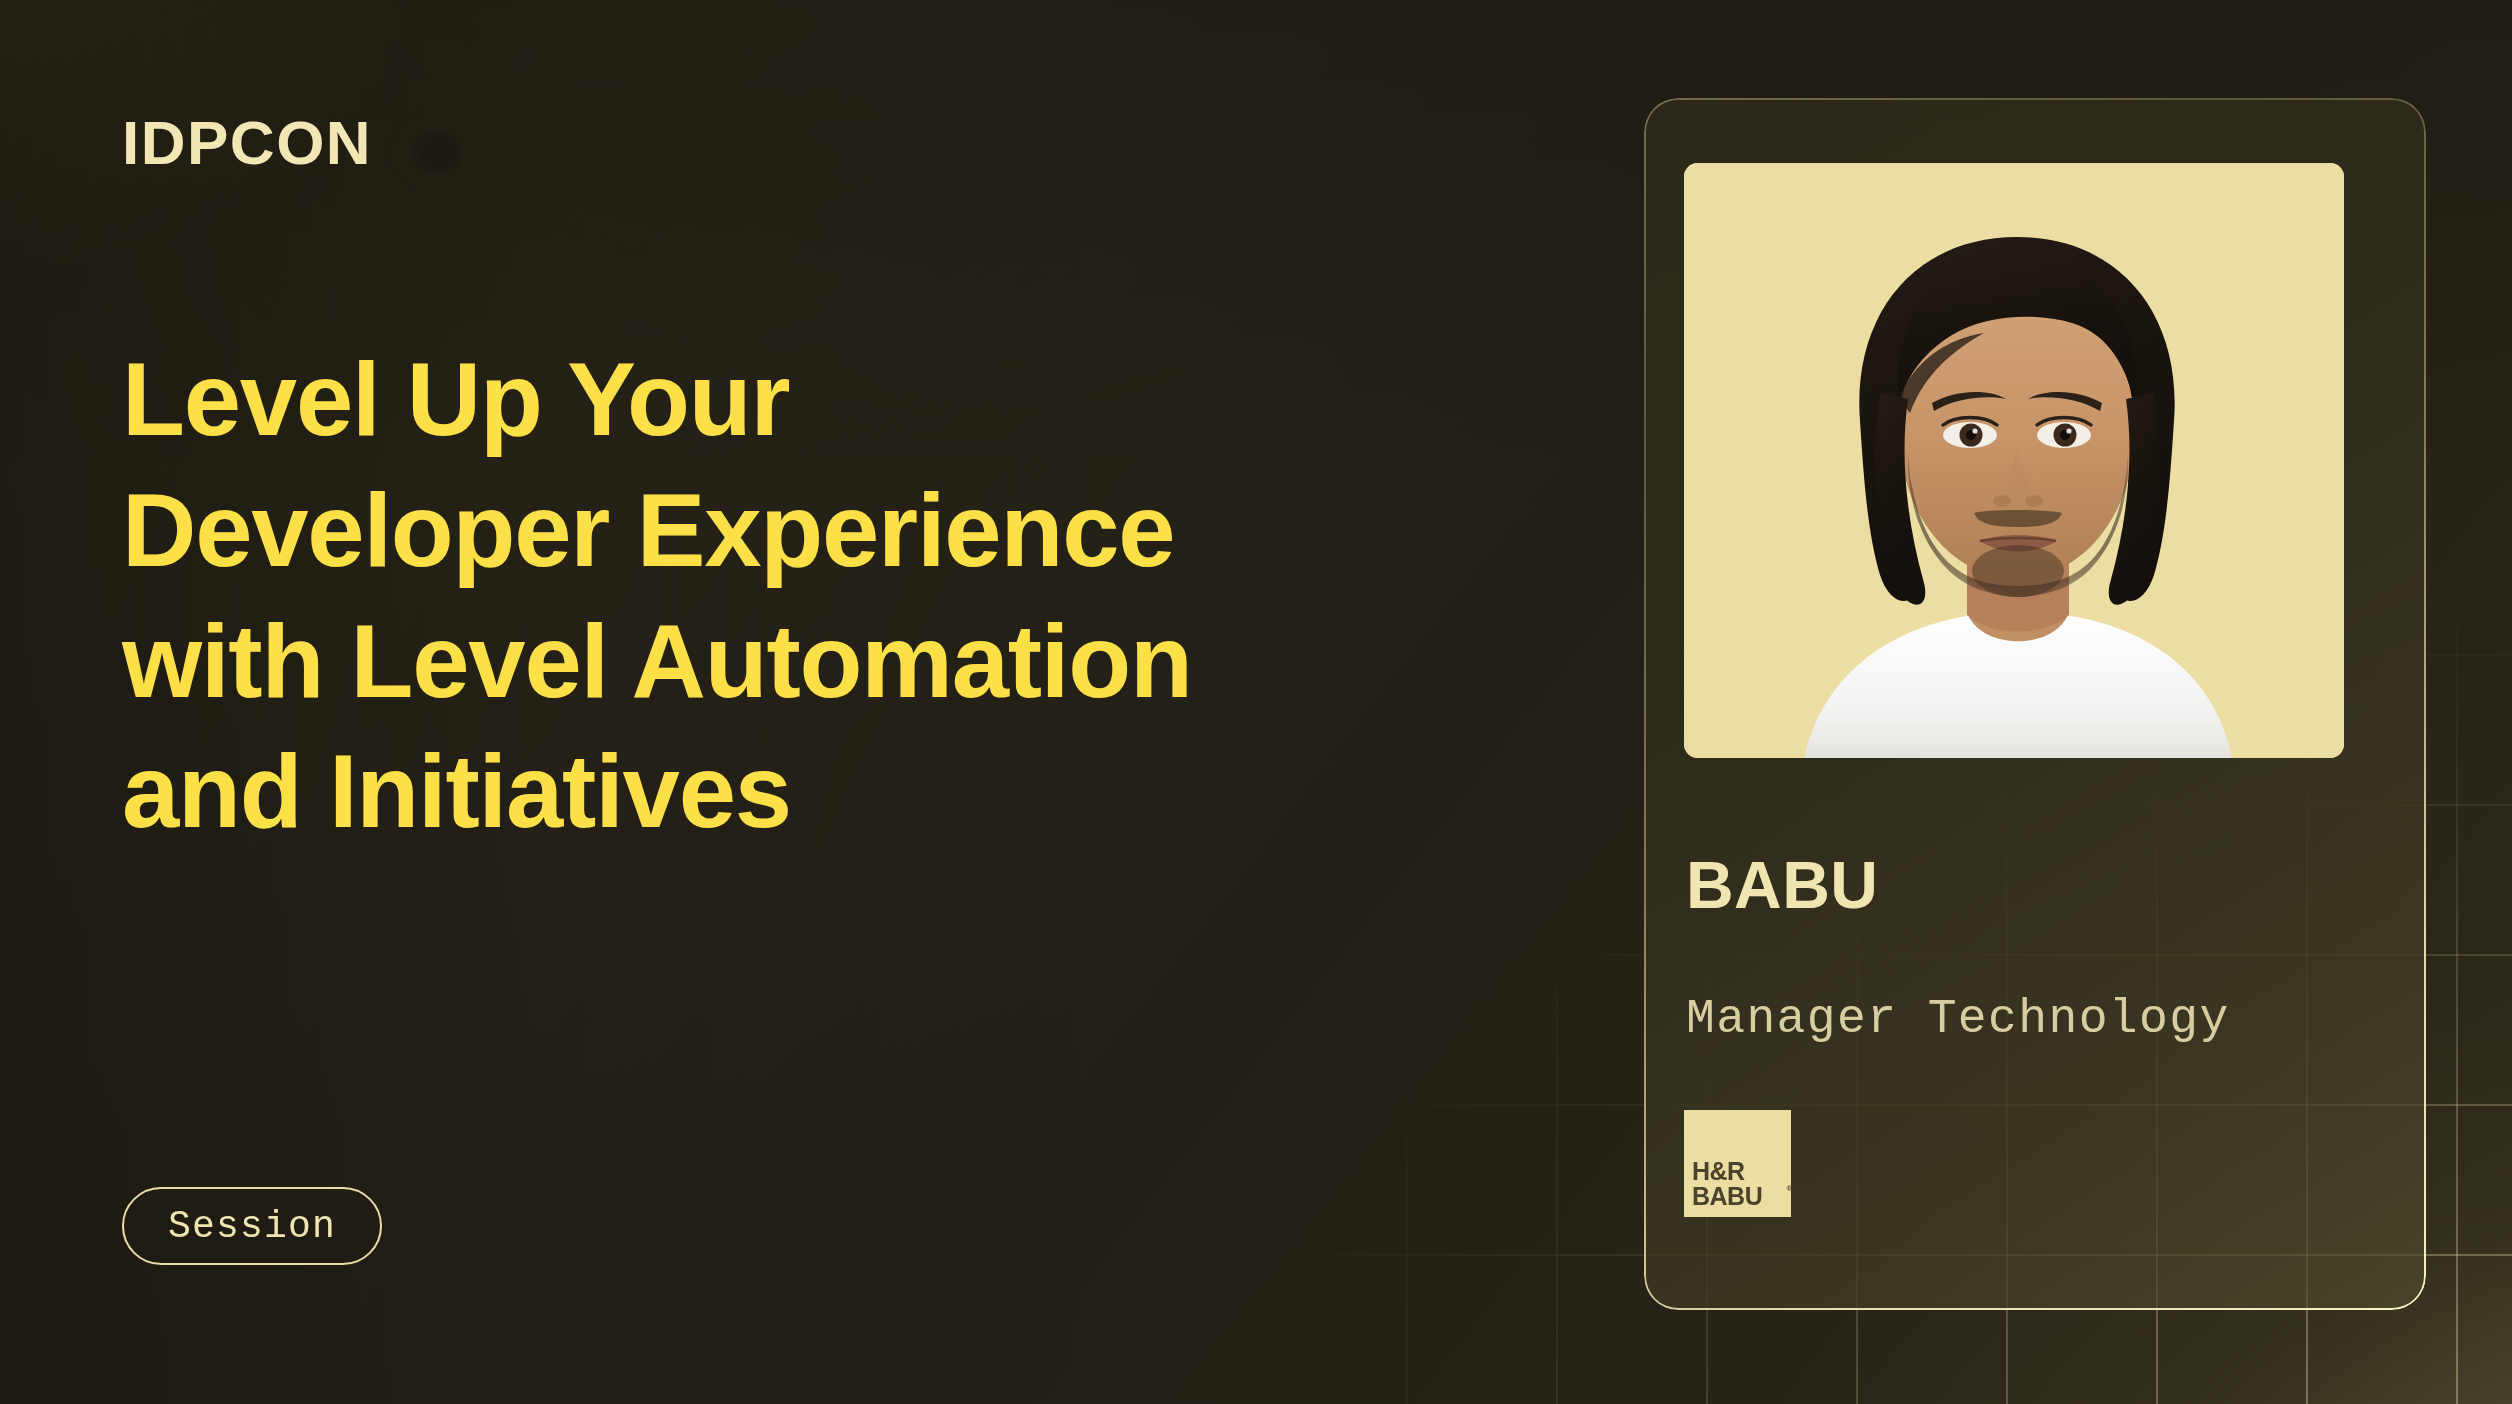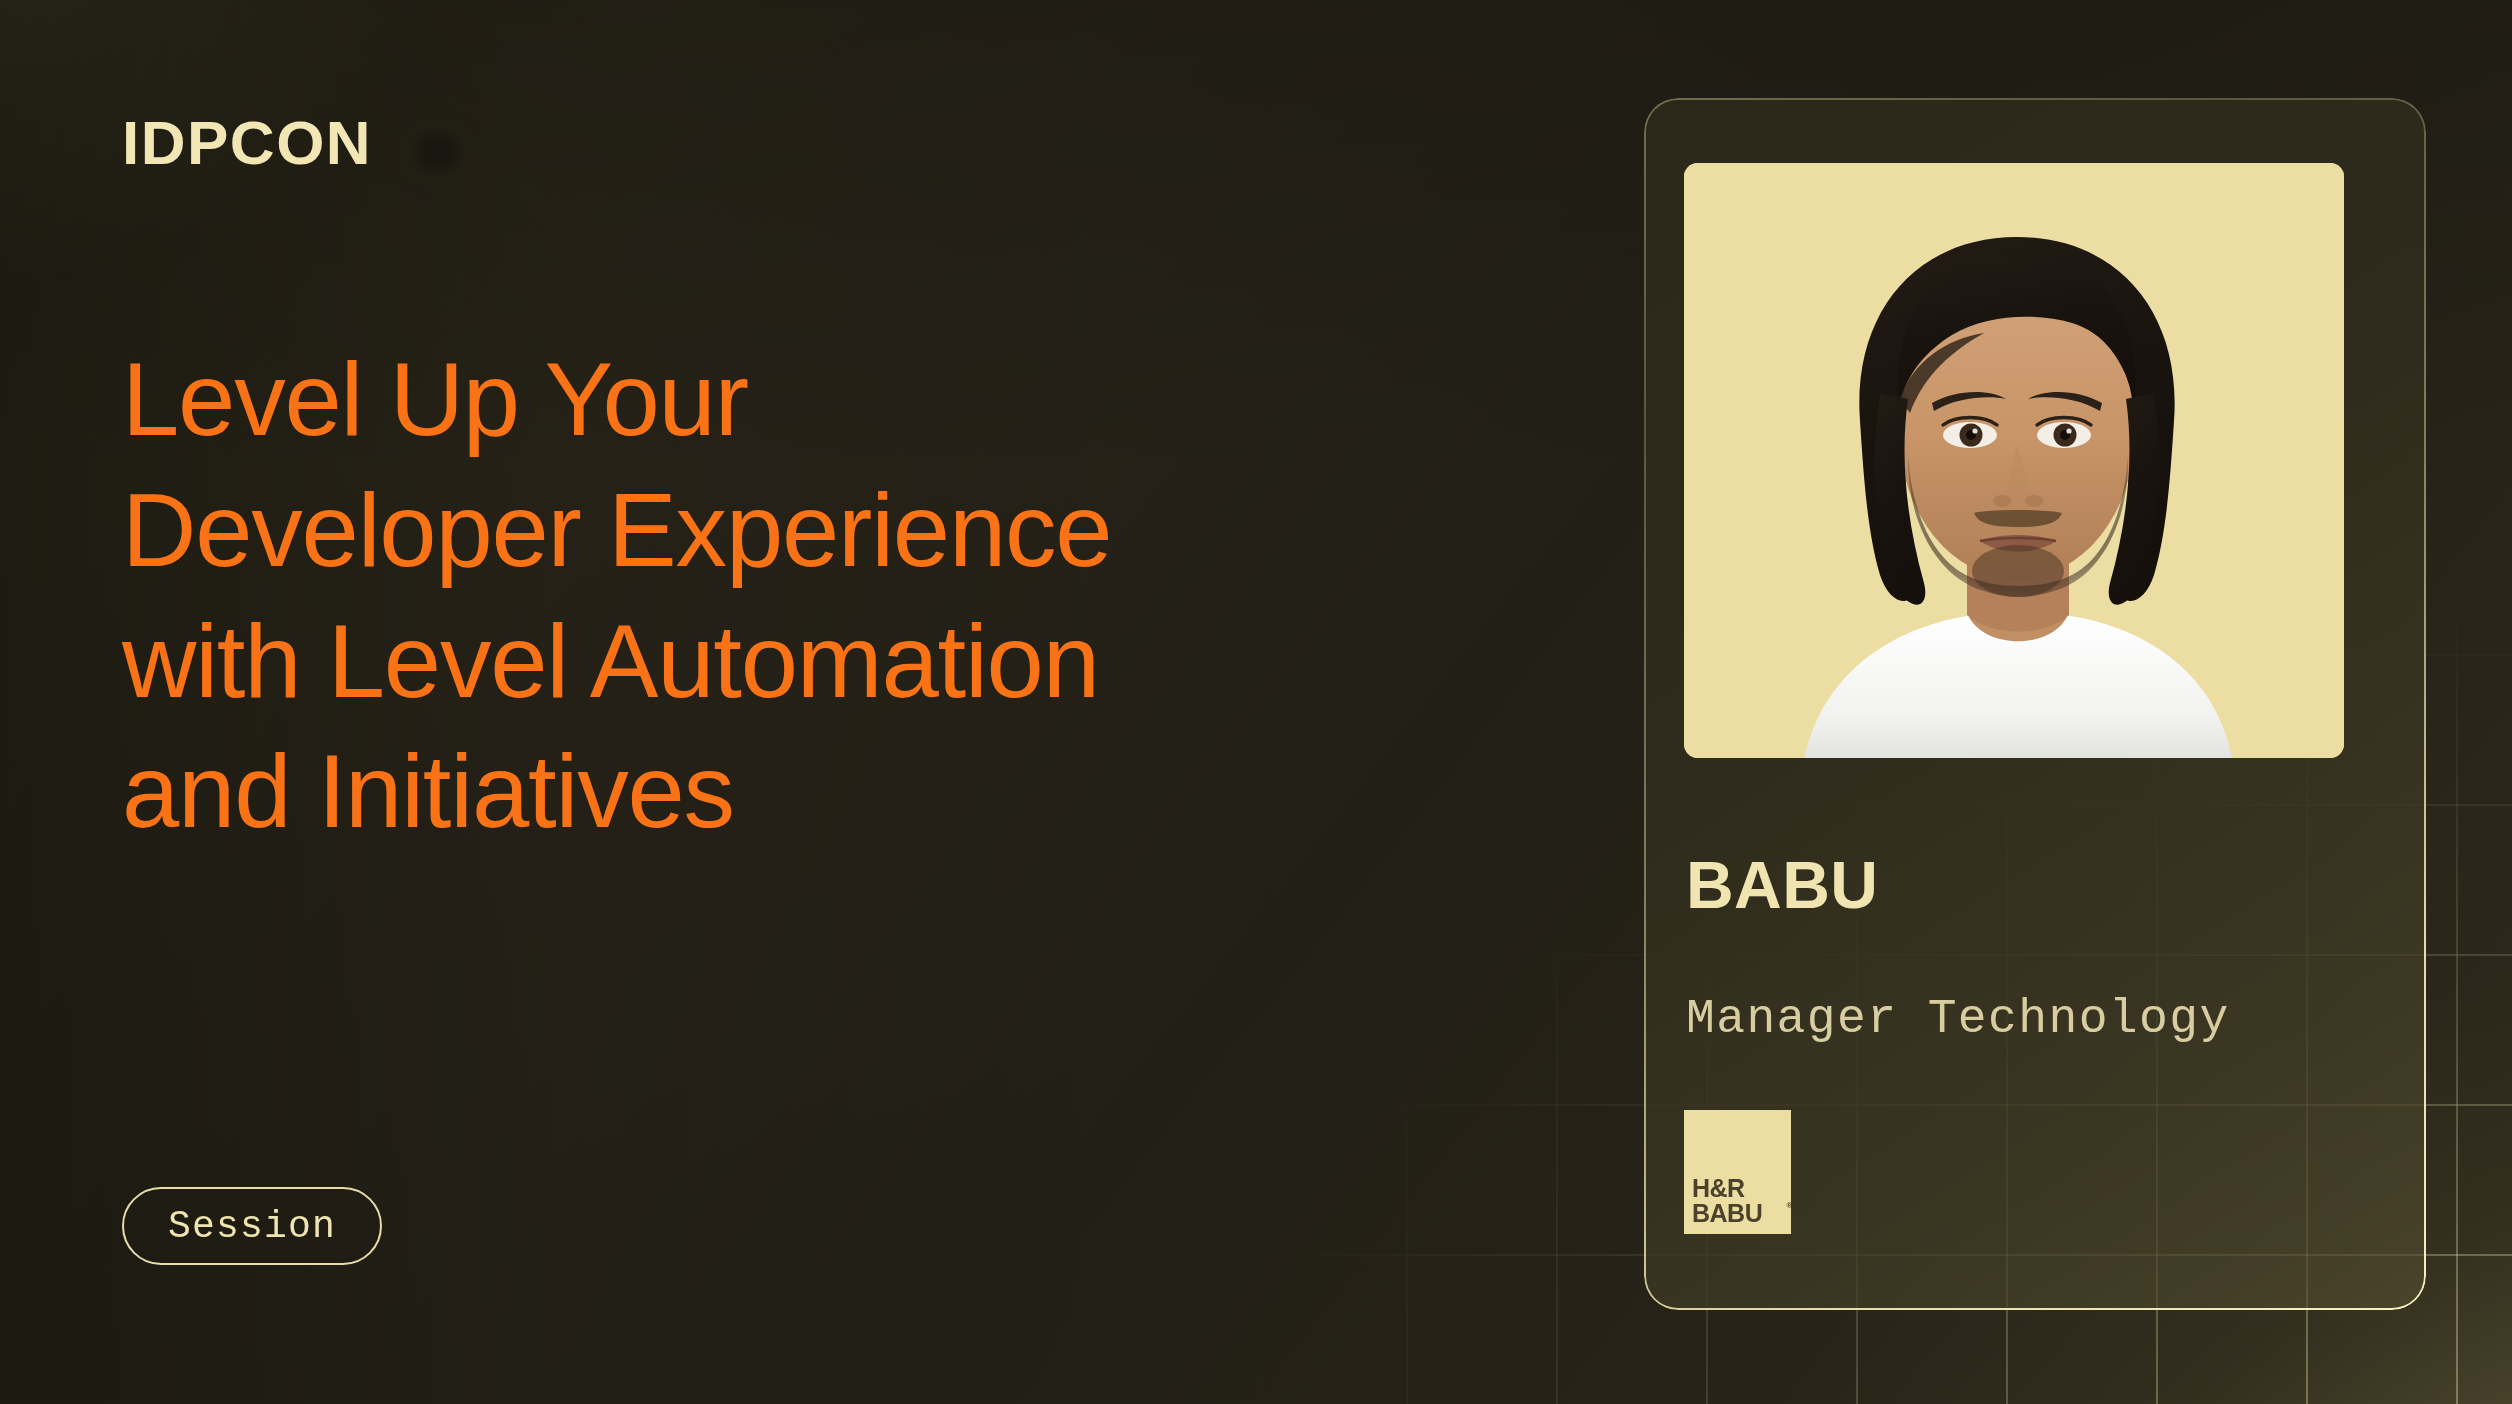--- a/index.html
+++ b/index.html
@@ -86,24 +86,24 @@
       rgba(24,22,15,0.97) 0%, rgba(26,24,16,0.94) 34%,
       rgba(36,33,21,0.62) 58%, rgba(45,41,26,0.22) 78%, rgba(45,41,26,0) 100%);
     filter:blur(6px);
     pointer-events:none;
   }
 
   
   .title{
     position:absolute; left:0; top:335px;
     width:1390px;
-    color:#f97316;
+    color:#fde047;
     font-size:103px;
     line-height:1.27;
-    font-weight:400;
+    font-weight:700;
     letter-spacing:-1.2px;
     font-family:"Liberation Sans", sans-serif;
   }
   .title-line{ display:block; white-space:nowrap; }
 
   
   .pill{
     position:absolute; left:0; top:1187px;
     display:inline-flex; align-items:center; justify-content:center;
     height:78px; padding:4px 44px;
@@ -173,21 +173,21 @@
     position:absolute; left:42px; top:894px;
     color:#d8cda0;
     font-family:"Liberation Mono", monospace;
     font-size:48px;
     letter-spacing:1.4px;
   }
 
   
   .company{
     position:absolute; left:40px; top:1012px;
-    width:107px; height:124px;
+    width:107px; height:107px;
     background:#ecdda3;
     display:flex; flex-direction:column;
     justify-content:flex-end;
     padding:0 0 8px 8px;
   }
   .company .cl{
     color:#4a422a;
     font-weight:800;
     font-size:25px;
     line-height:1.0;

